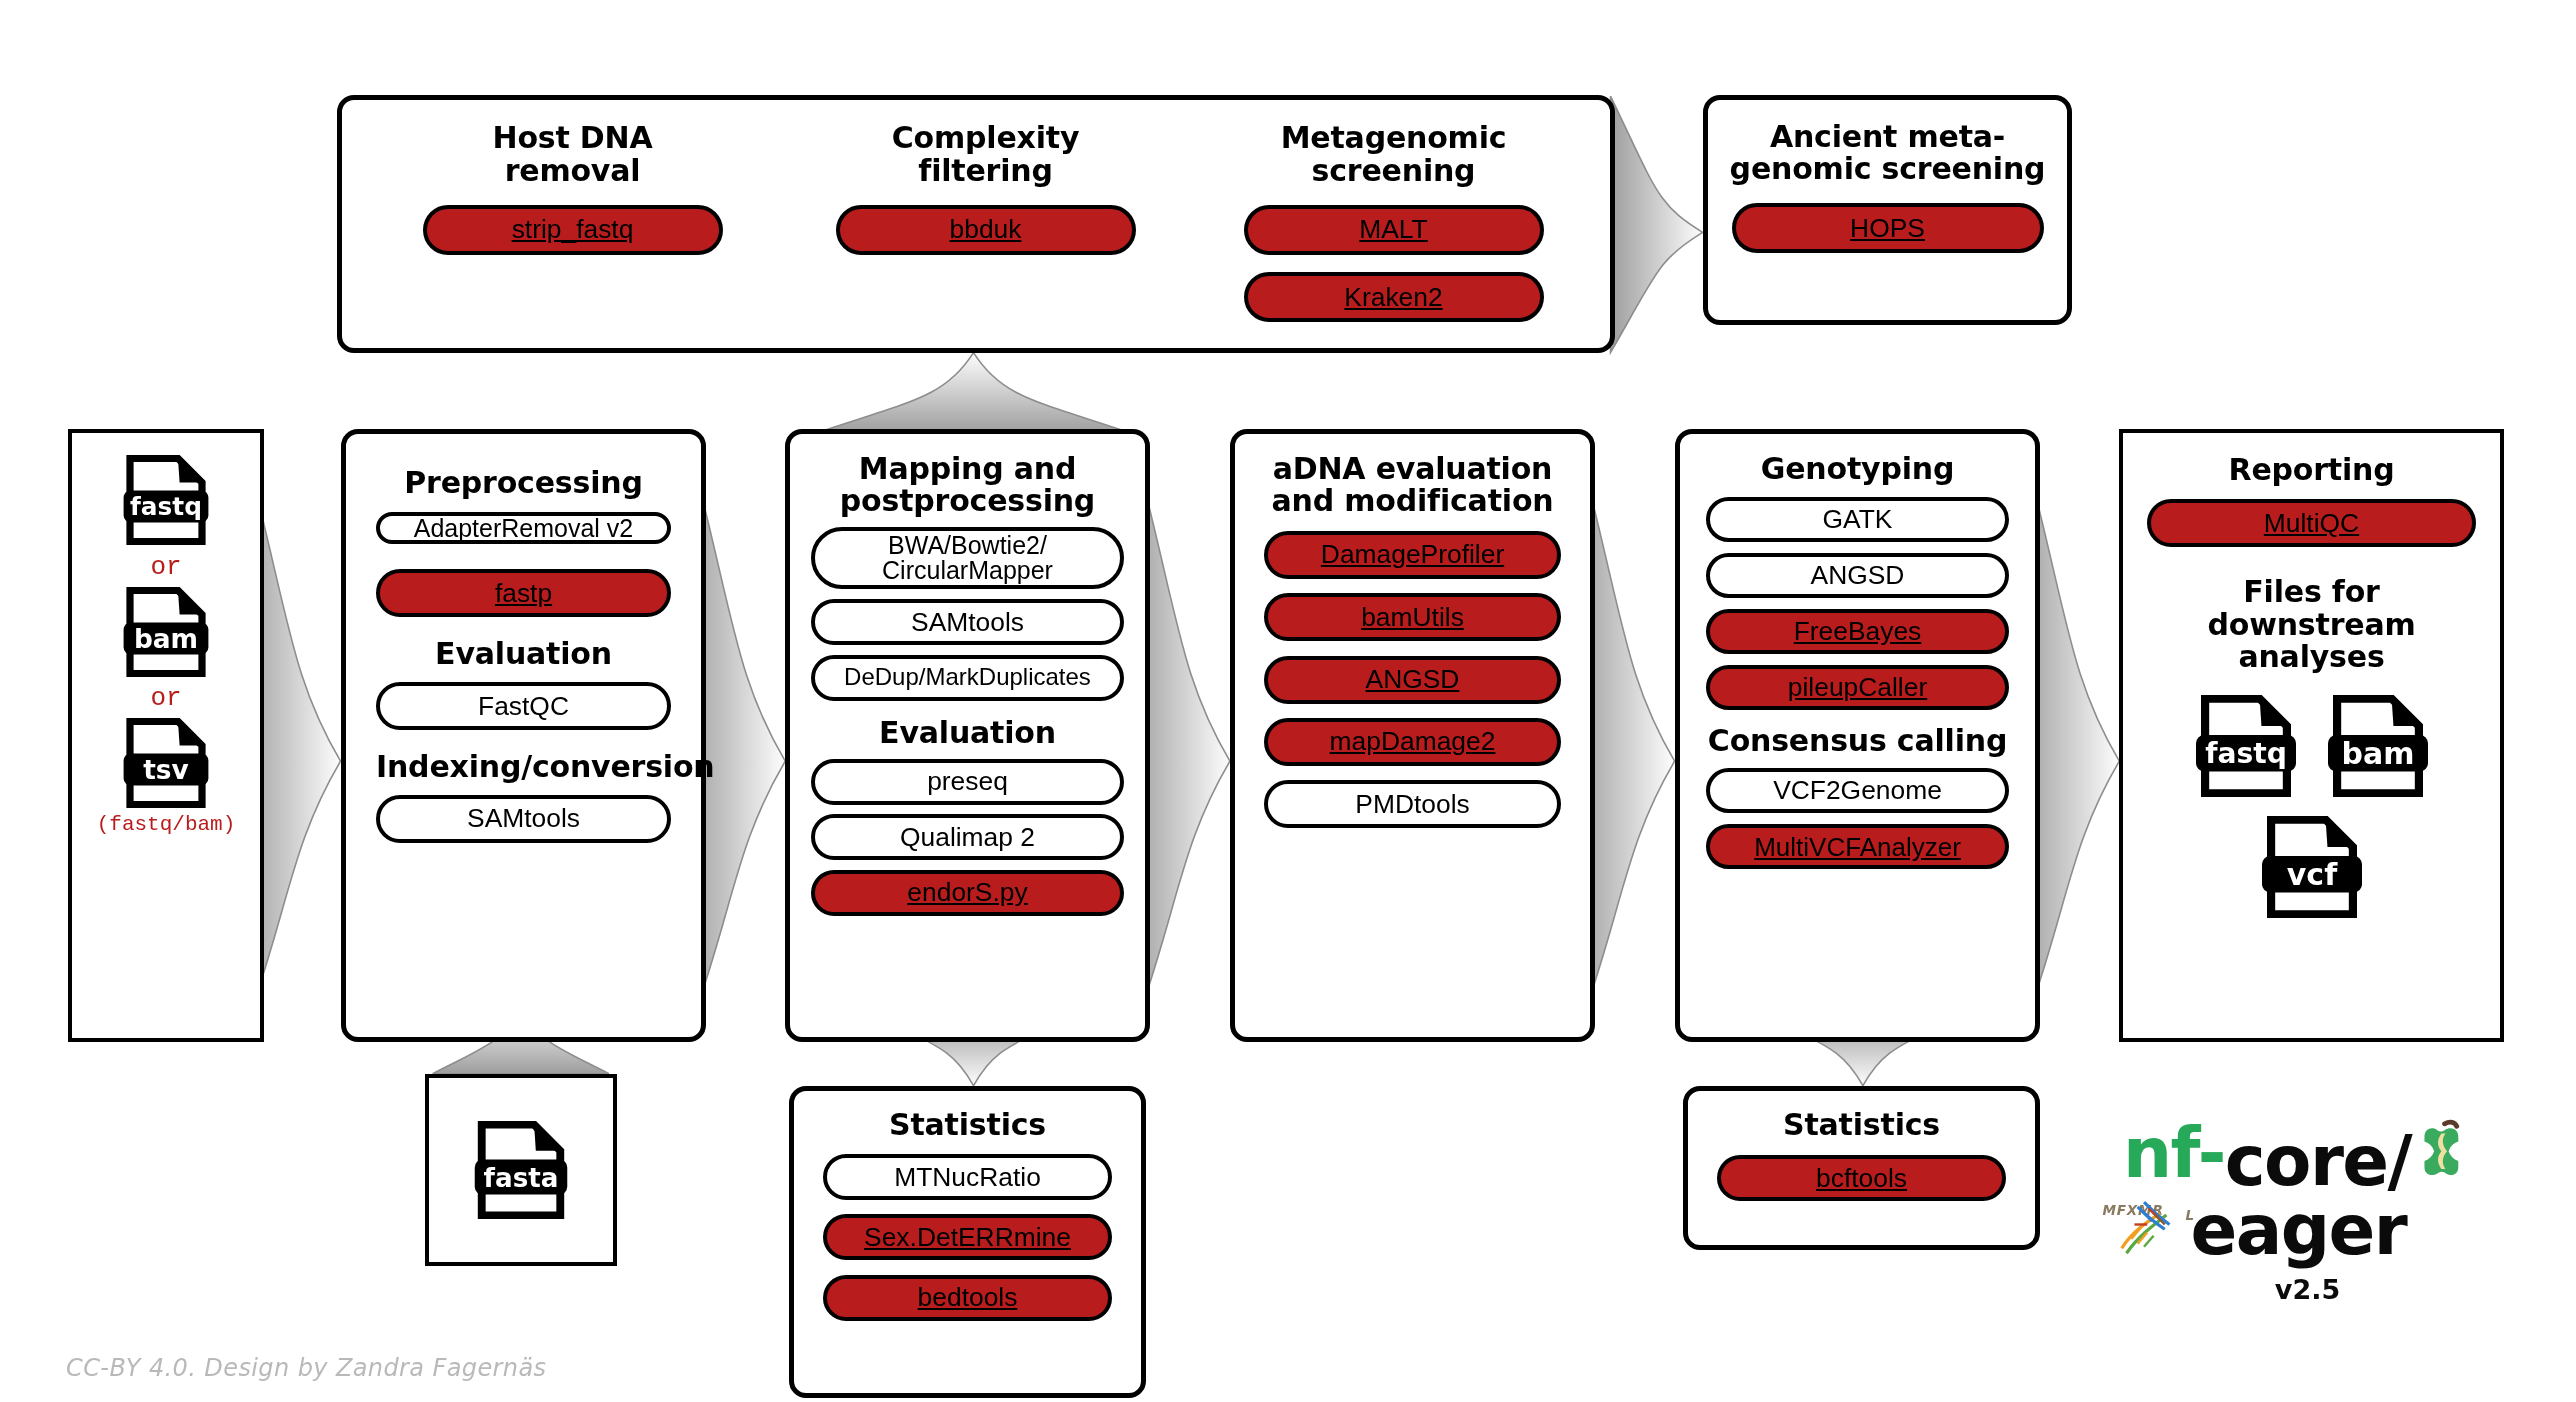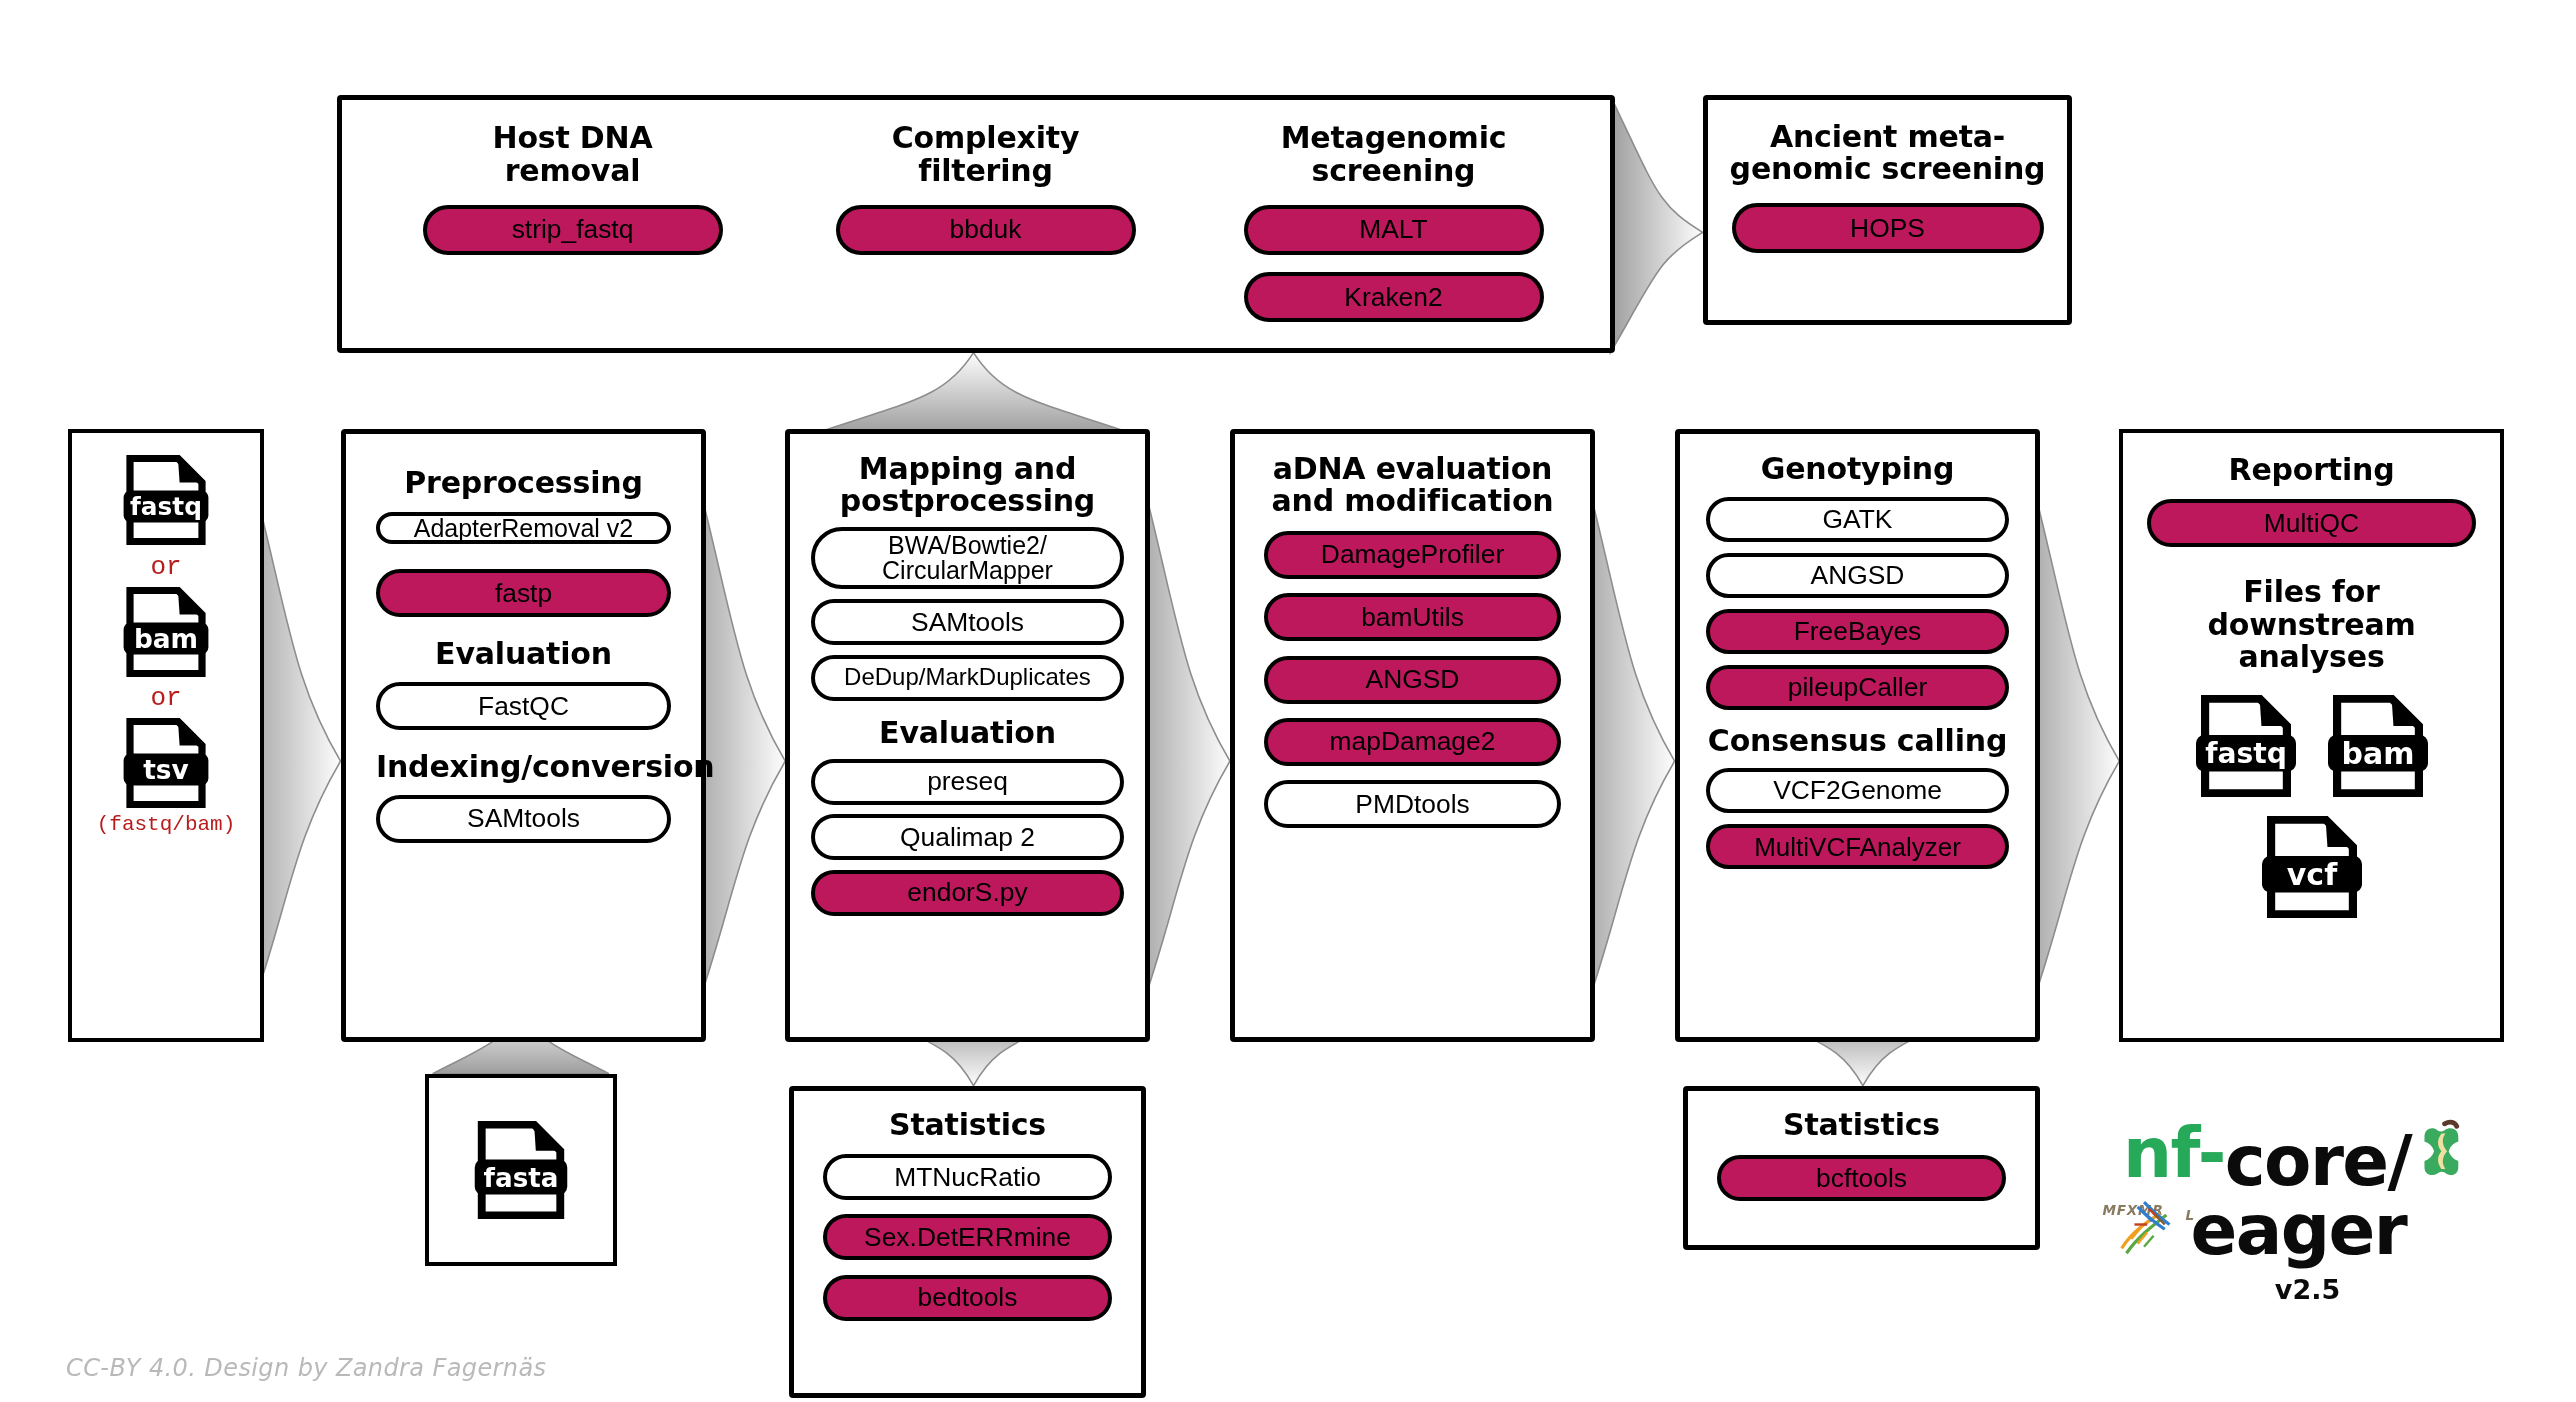--- a/index.html
+++ b/index.html
@@ -6,21 +6,21 @@
   html, body { width: 2576px; height: 1403px; background: #ffffff; }
   body { font-family: "DejaVu Sans", sans-serif; position: relative; overflow: hidden; }
 
   .canvas { position: absolute; inset: 0; }
 
   
   .panel {
     position: absolute;
     background: #ffffff;
     border: 5.6px solid #000000;
-    border-radius: 4px;
+    border-radius: 17px;
     z-index: 5;
   }
   .panel.sharp { border-radius: 0; border-width: 4.8px; }
 
   .panel-title {
     text-align: center;
     font-weight: bold;
     color: #000;
     line-height: 1.08;
     letter-spacing: -0.2px;
@@ -33,21 +33,21 @@
     justify-content: center;
     border: 4px solid #000;
     border-radius: 800px;
     background: #ffffff;
     color: #000;
     text-align: center;
     line-height: 1.02;
     font-family: "Liberation Sans", sans-serif;
     white-space: pre-line;
   }
-  .pill.green { background: #be185d; }
+  .pill.green { background: #b91c1c; text-decoration: underline; }
 
   
   .arrow { position: absolute; z-index: 2; }
 
   
   .fileicon { position: relative; display: inline-block; }
   .fileicon svg { display: block; }
 
   .or-text {
     text-align: center;

